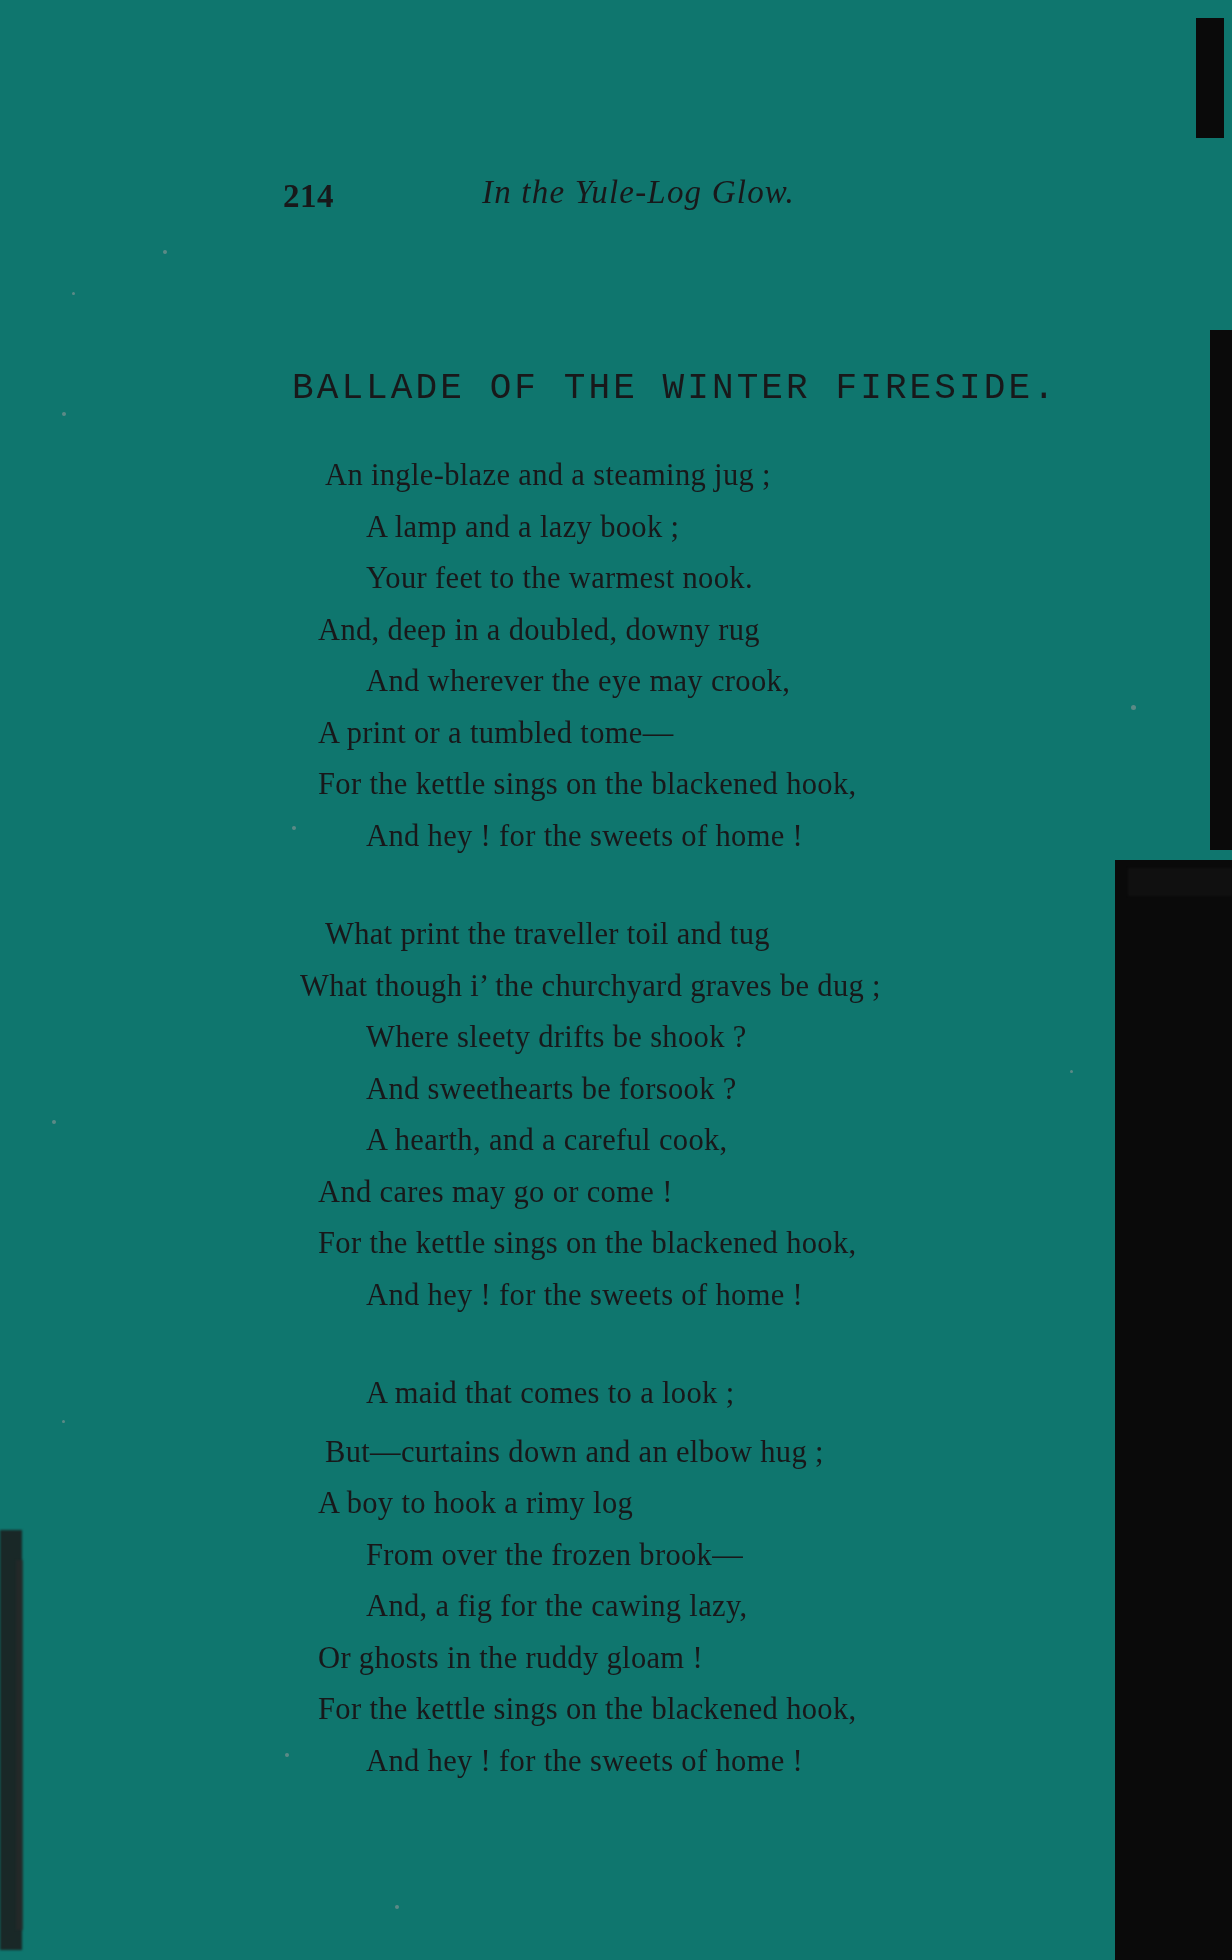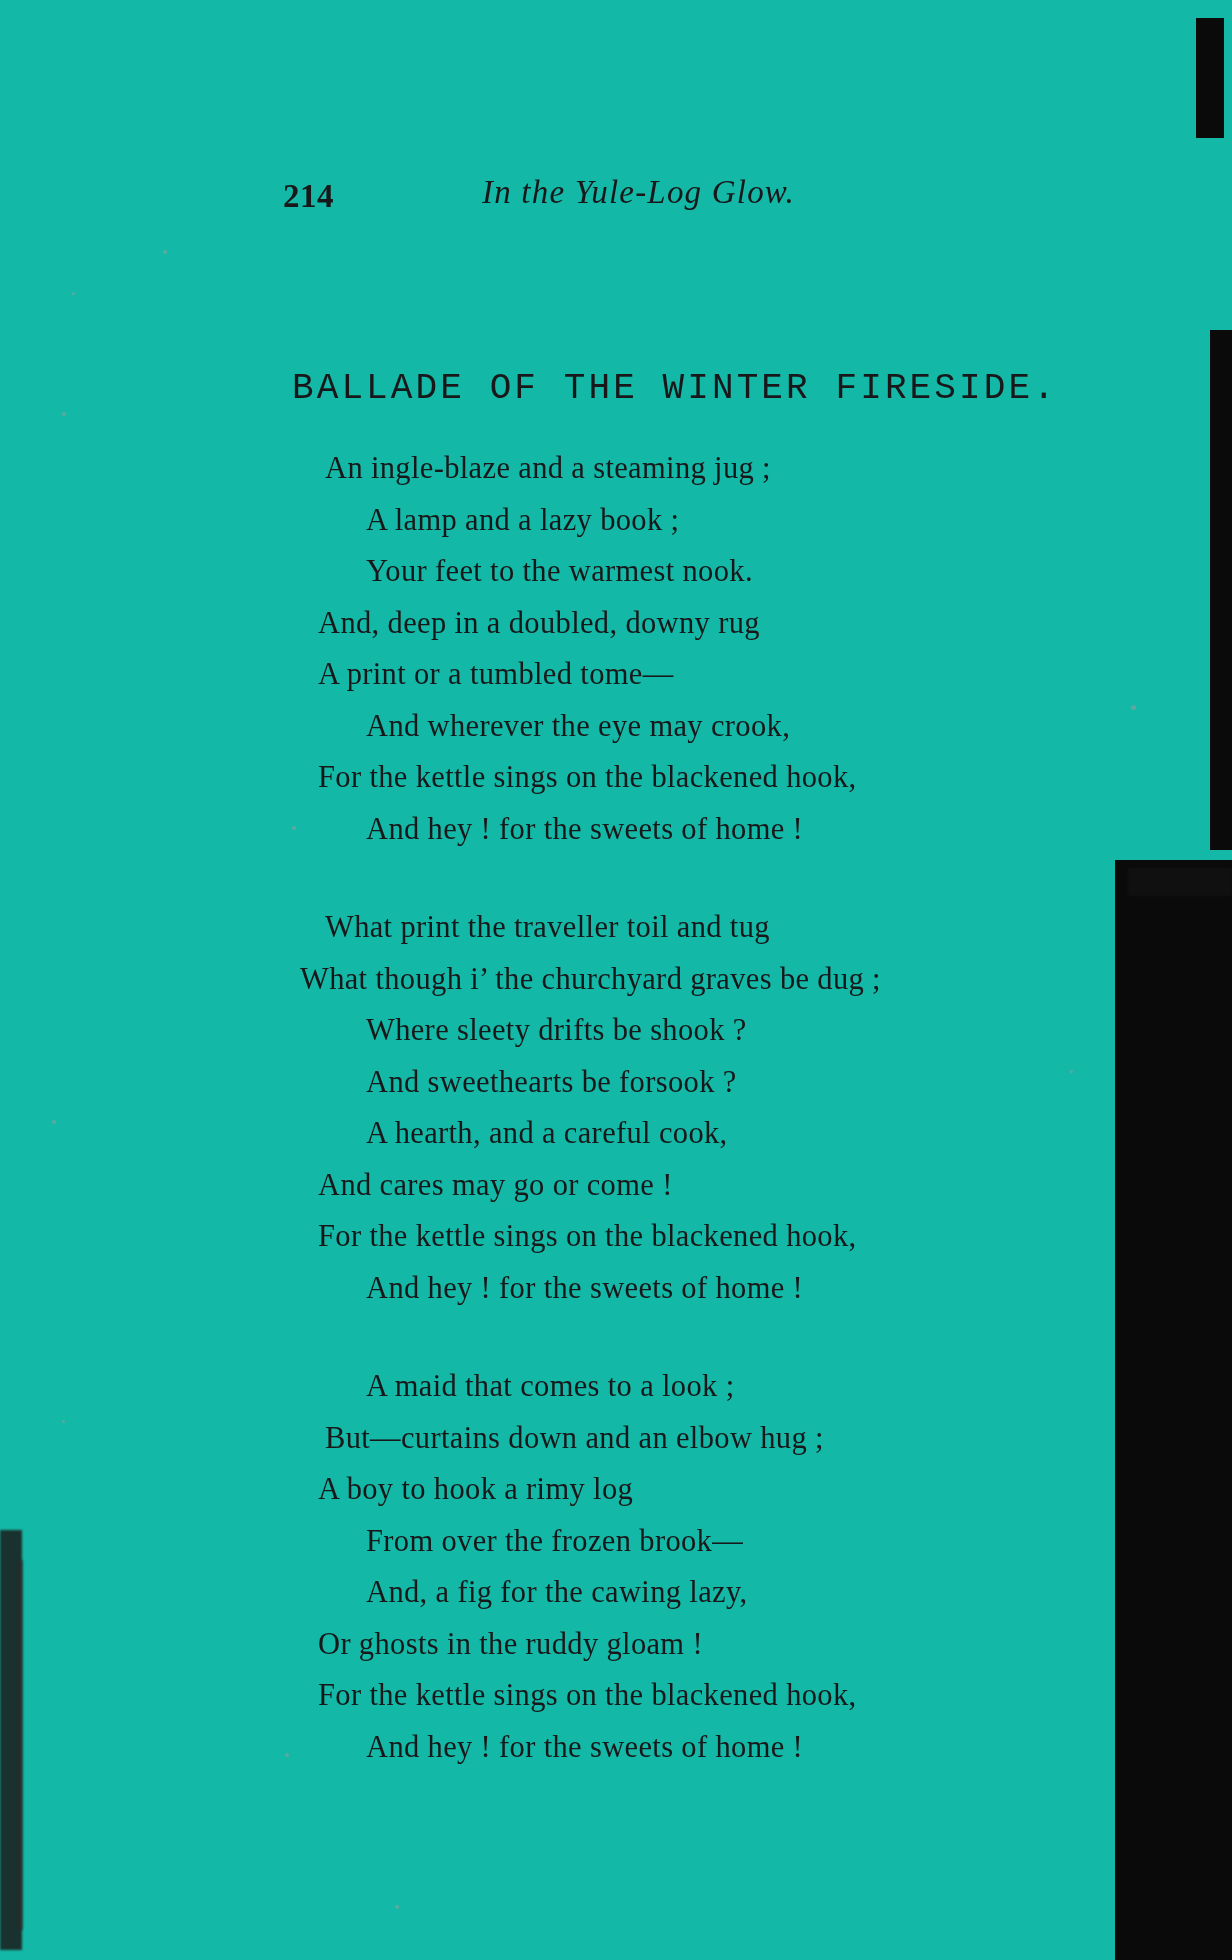--- a/index.html
+++ b/index.html
@@ -13,21 +13,21 @@
     position: relative;
     overflow: hidden;
     font-family: "Liberation Serif", serif;
     color: #18181a;
   }
 
   
   #page {
     position: absolute;
     inset: 0;
-    background: #14b8a6;
+    background: #0f766e;
   }
 
   
   .scan-edge {
     position: absolute;
     background: #0a0a0a;
   }
   .scan-soft {
     position: absolute;
     background: #111;
@@ -81,21 +81,21 @@
   }
   .stanza {
     margin: 0 0 47px 0;
   }
   .line {
     font-size: 30.5px;
     line-height: 51.5px;
     white-space: pre;
     letter-spacing: .35px;
   }
-  .indent-0 { padding-left: 325px; }
+  .indent-0 { padding-left: 325px; margin-top: 7px; }
   .indent-1 { padding-left: 366px; }
   .indent-2 { padding-left: 318px; }
   .indent-3 { padding-left: 300px; }
 
   
   .speck {
     position: absolute;
     background: #9a9a9a;
     border-radius: 50%;
     opacity: .55;
@@ -130,22 +130,22 @@
   </div>
 
   <div id="poem-title">BALLADE OF THE WINTER FIRESIDE.</div>
 
   <div id="poem">
       <div class="stanza">
         <div class="line indent-0">An ingle-blaze and a steaming jug ;</div>
         <div class="line indent-1">A lamp and a lazy book ;</div>
         <div class="line indent-1">Your feet to the warmest nook.</div>
         <div class="line indent-2">And, deep in a doubled, downy rug</div>
+        <div class="line indent-1">And wherever the eye may crook,</div>
         <div class="line indent-2">A print or a tumbled tome—</div>
-        <div class="line indent-1">And wherever the eye may crook,</div>
         <div class="line indent-2">For the kettle sings on the blackened hook,</div>
         <div class="line indent-1">And hey ! for the sweets of home !</div>
       </div>
       <div class="stanza">
         <div class="line indent-0">What print the traveller toil and tug</div>
         <div class="line indent-3">What though i’ the churchyard graves be dug ;</div>
         <div class="line indent-1">Where sleety drifts be shook ?</div>
         <div class="line indent-1">And sweethearts be forsook ?</div>
         <div class="line indent-1">A hearth, and a careful cook,</div>
         <div class="line indent-2">And cares may go or come !</div>

